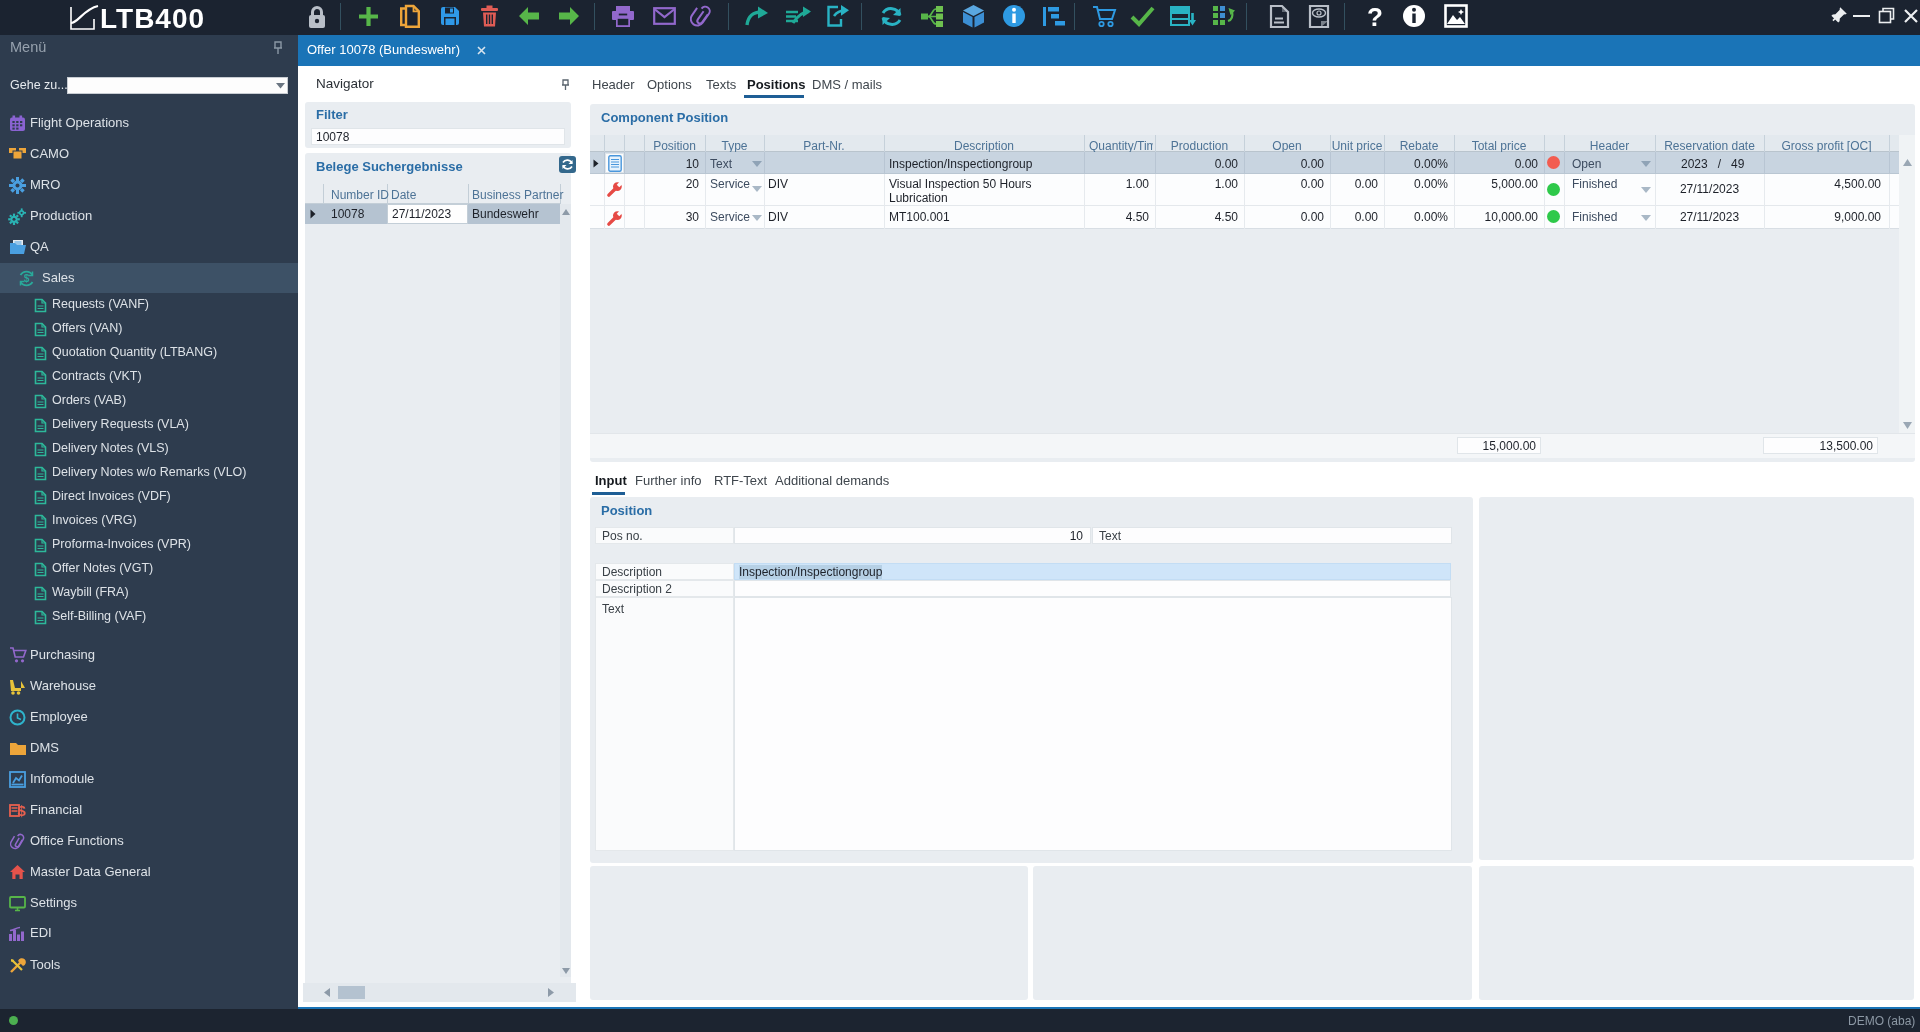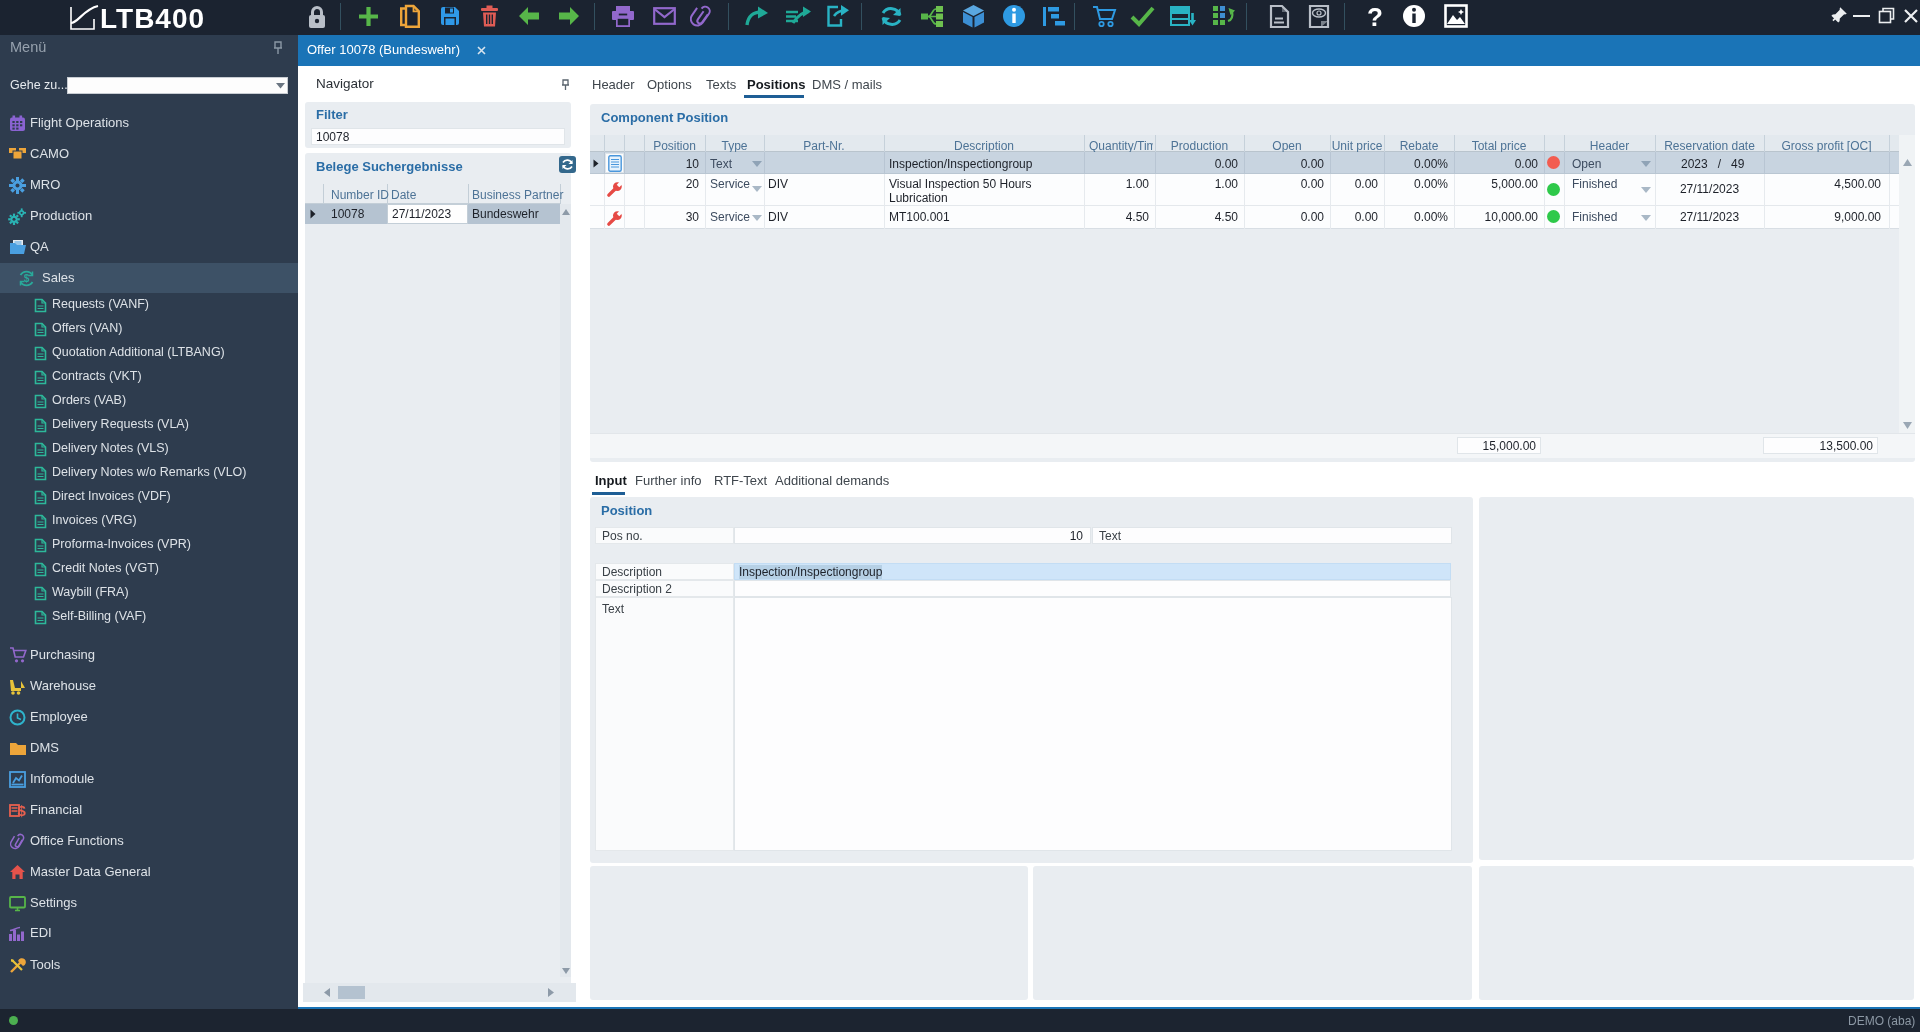--- a/index.html
+++ b/index.html
@@ -391,21 +391,21 @@
  <path d="M1.5 1.5 H8 L11.5 5 V13.5 H1.5 Z" fill="none" stroke="#2db89a" stroke-width="1.6"></path>
  <path d="M8 1.5 V5 H11.5" fill="none" stroke="#2db89a" stroke-width="1.2"></path>
  <path d="M3.5 8 h6 M3.5 10.5 h6" stroke="#2db89a" stroke-width="1.1"></path>
 </svg>
 <div class="subitem" style="top:321px">Offers (VAN)</div>
 <svg class="abs" style="left:34px;top:346px" width="13" height="15" viewBox="0 0 13 15">
  <path d="M1.5 1.5 H8 L11.5 5 V13.5 H1.5 Z" fill="none" stroke="#2db89a" stroke-width="1.6"></path>
  <path d="M8 1.5 V5 H11.5" fill="none" stroke="#2db89a" stroke-width="1.2"></path>
  <path d="M3.5 8 h6 M3.5 10.5 h6" stroke="#2db89a" stroke-width="1.1"></path>
 </svg>
-<div class="subitem" style="top:345px">Quotation Additional (LTBANG)</div>
+<div class="subitem" style="top:345px">Quotation Quantity (LTBANG)</div>
 <svg class="abs" style="left:34px;top:370px" width="13" height="15" viewBox="0 0 13 15">
  <path d="M1.5 1.5 H8 L11.5 5 V13.5 H1.5 Z" fill="none" stroke="#2db89a" stroke-width="1.6"></path>
  <path d="M8 1.5 V5 H11.5" fill="none" stroke="#2db89a" stroke-width="1.2"></path>
  <path d="M3.5 8 h6 M3.5 10.5 h6" stroke="#2db89a" stroke-width="1.1"></path>
 </svg>
 <div class="subitem" style="top:369px">Contracts (VKT)</div>
 <svg class="abs" style="left:34px;top:394px" width="13" height="15" viewBox="0 0 13 15">
  <path d="M1.5 1.5 H8 L11.5 5 V13.5 H1.5 Z" fill="none" stroke="#2db89a" stroke-width="1.6"></path>
  <path d="M8 1.5 V5 H11.5" fill="none" stroke="#2db89a" stroke-width="1.2"></path>
  <path d="M3.5 8 h6 M3.5 10.5 h6" stroke="#2db89a" stroke-width="1.1"></path>
@@ -445,21 +445,21 @@
  <path d="M1.5 1.5 H8 L11.5 5 V13.5 H1.5 Z" fill="none" stroke="#2db89a" stroke-width="1.6"></path>
  <path d="M8 1.5 V5 H11.5" fill="none" stroke="#2db89a" stroke-width="1.2"></path>
  <path d="M3.5 8 h6 M3.5 10.5 h6" stroke="#2db89a" stroke-width="1.1"></path>
 </svg>
 <div class="subitem" style="top:537px">Proforma-Invoices (VPR)</div>
 <svg class="abs" style="left:34px;top:562px" width="13" height="15" viewBox="0 0 13 15">
  <path d="M1.5 1.5 H8 L11.5 5 V13.5 H1.5 Z" fill="none" stroke="#2db89a" stroke-width="1.6"></path>
  <path d="M8 1.5 V5 H11.5" fill="none" stroke="#2db89a" stroke-width="1.2"></path>
  <path d="M3.5 8 h6 M3.5 10.5 h6" stroke="#2db89a" stroke-width="1.1"></path>
 </svg>
-<div class="subitem" style="top:561px">Credit Notes (VGT)</div>
+<div class="subitem" style="top:561px">Offer Notes (VGT)</div>
 <svg class="abs" style="left:34px;top:586px" width="13" height="15" viewBox="0 0 13 15">
  <path d="M1.5 1.5 H8 L11.5 5 V13.5 H1.5 Z" fill="none" stroke="#2db89a" stroke-width="1.6"></path>
  <path d="M8 1.5 V5 H11.5" fill="none" stroke="#2db89a" stroke-width="1.2"></path>
  <path d="M3.5 8 h6 M3.5 10.5 h6" stroke="#2db89a" stroke-width="1.1"></path>
 </svg>
 <div class="subitem" style="top:585px">Waybill (FRA)</div>
 <svg class="abs" style="left:34px;top:610px" width="13" height="15" viewBox="0 0 13 15">
  <path d="M1.5 1.5 H8 L11.5 5 V13.5 H1.5 Z" fill="none" stroke="#2db89a" stroke-width="1.6"></path>
  <path d="M8 1.5 V5 H11.5" fill="none" stroke="#2db89a" stroke-width="1.2"></path>
  <path d="M3.5 8 h6 M3.5 10.5 h6" stroke="#2db89a" stroke-width="1.1"></path>

